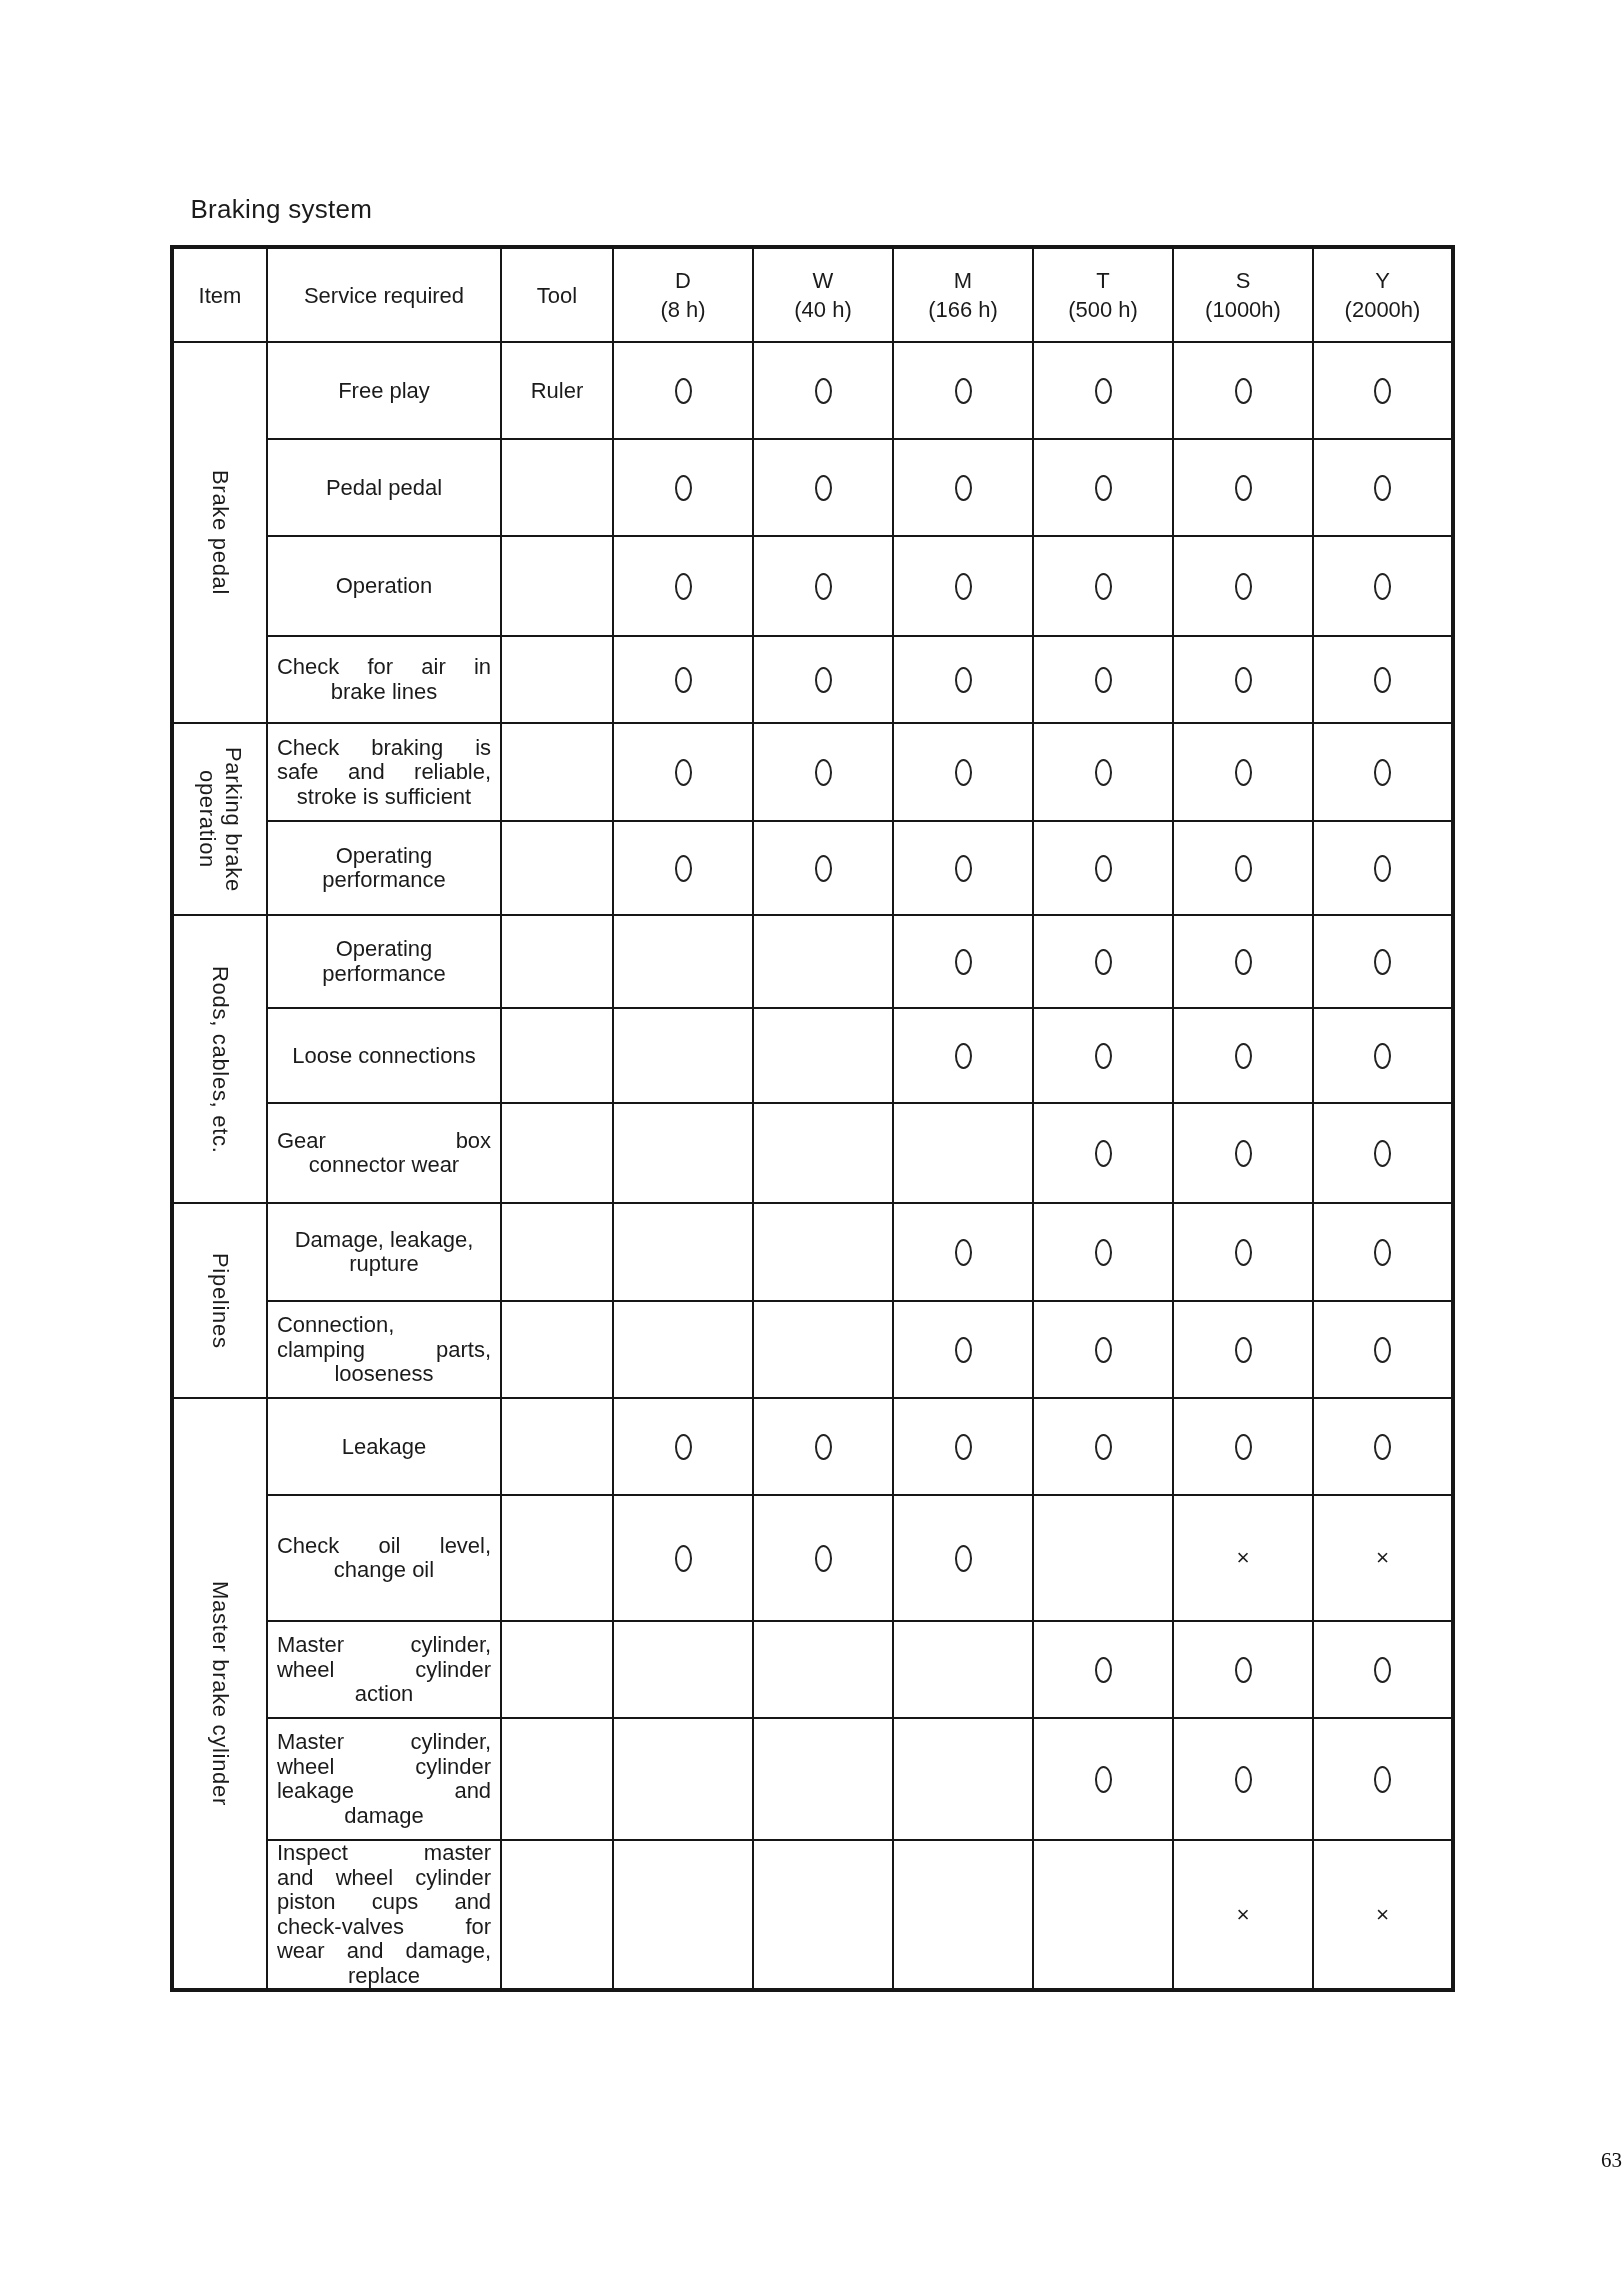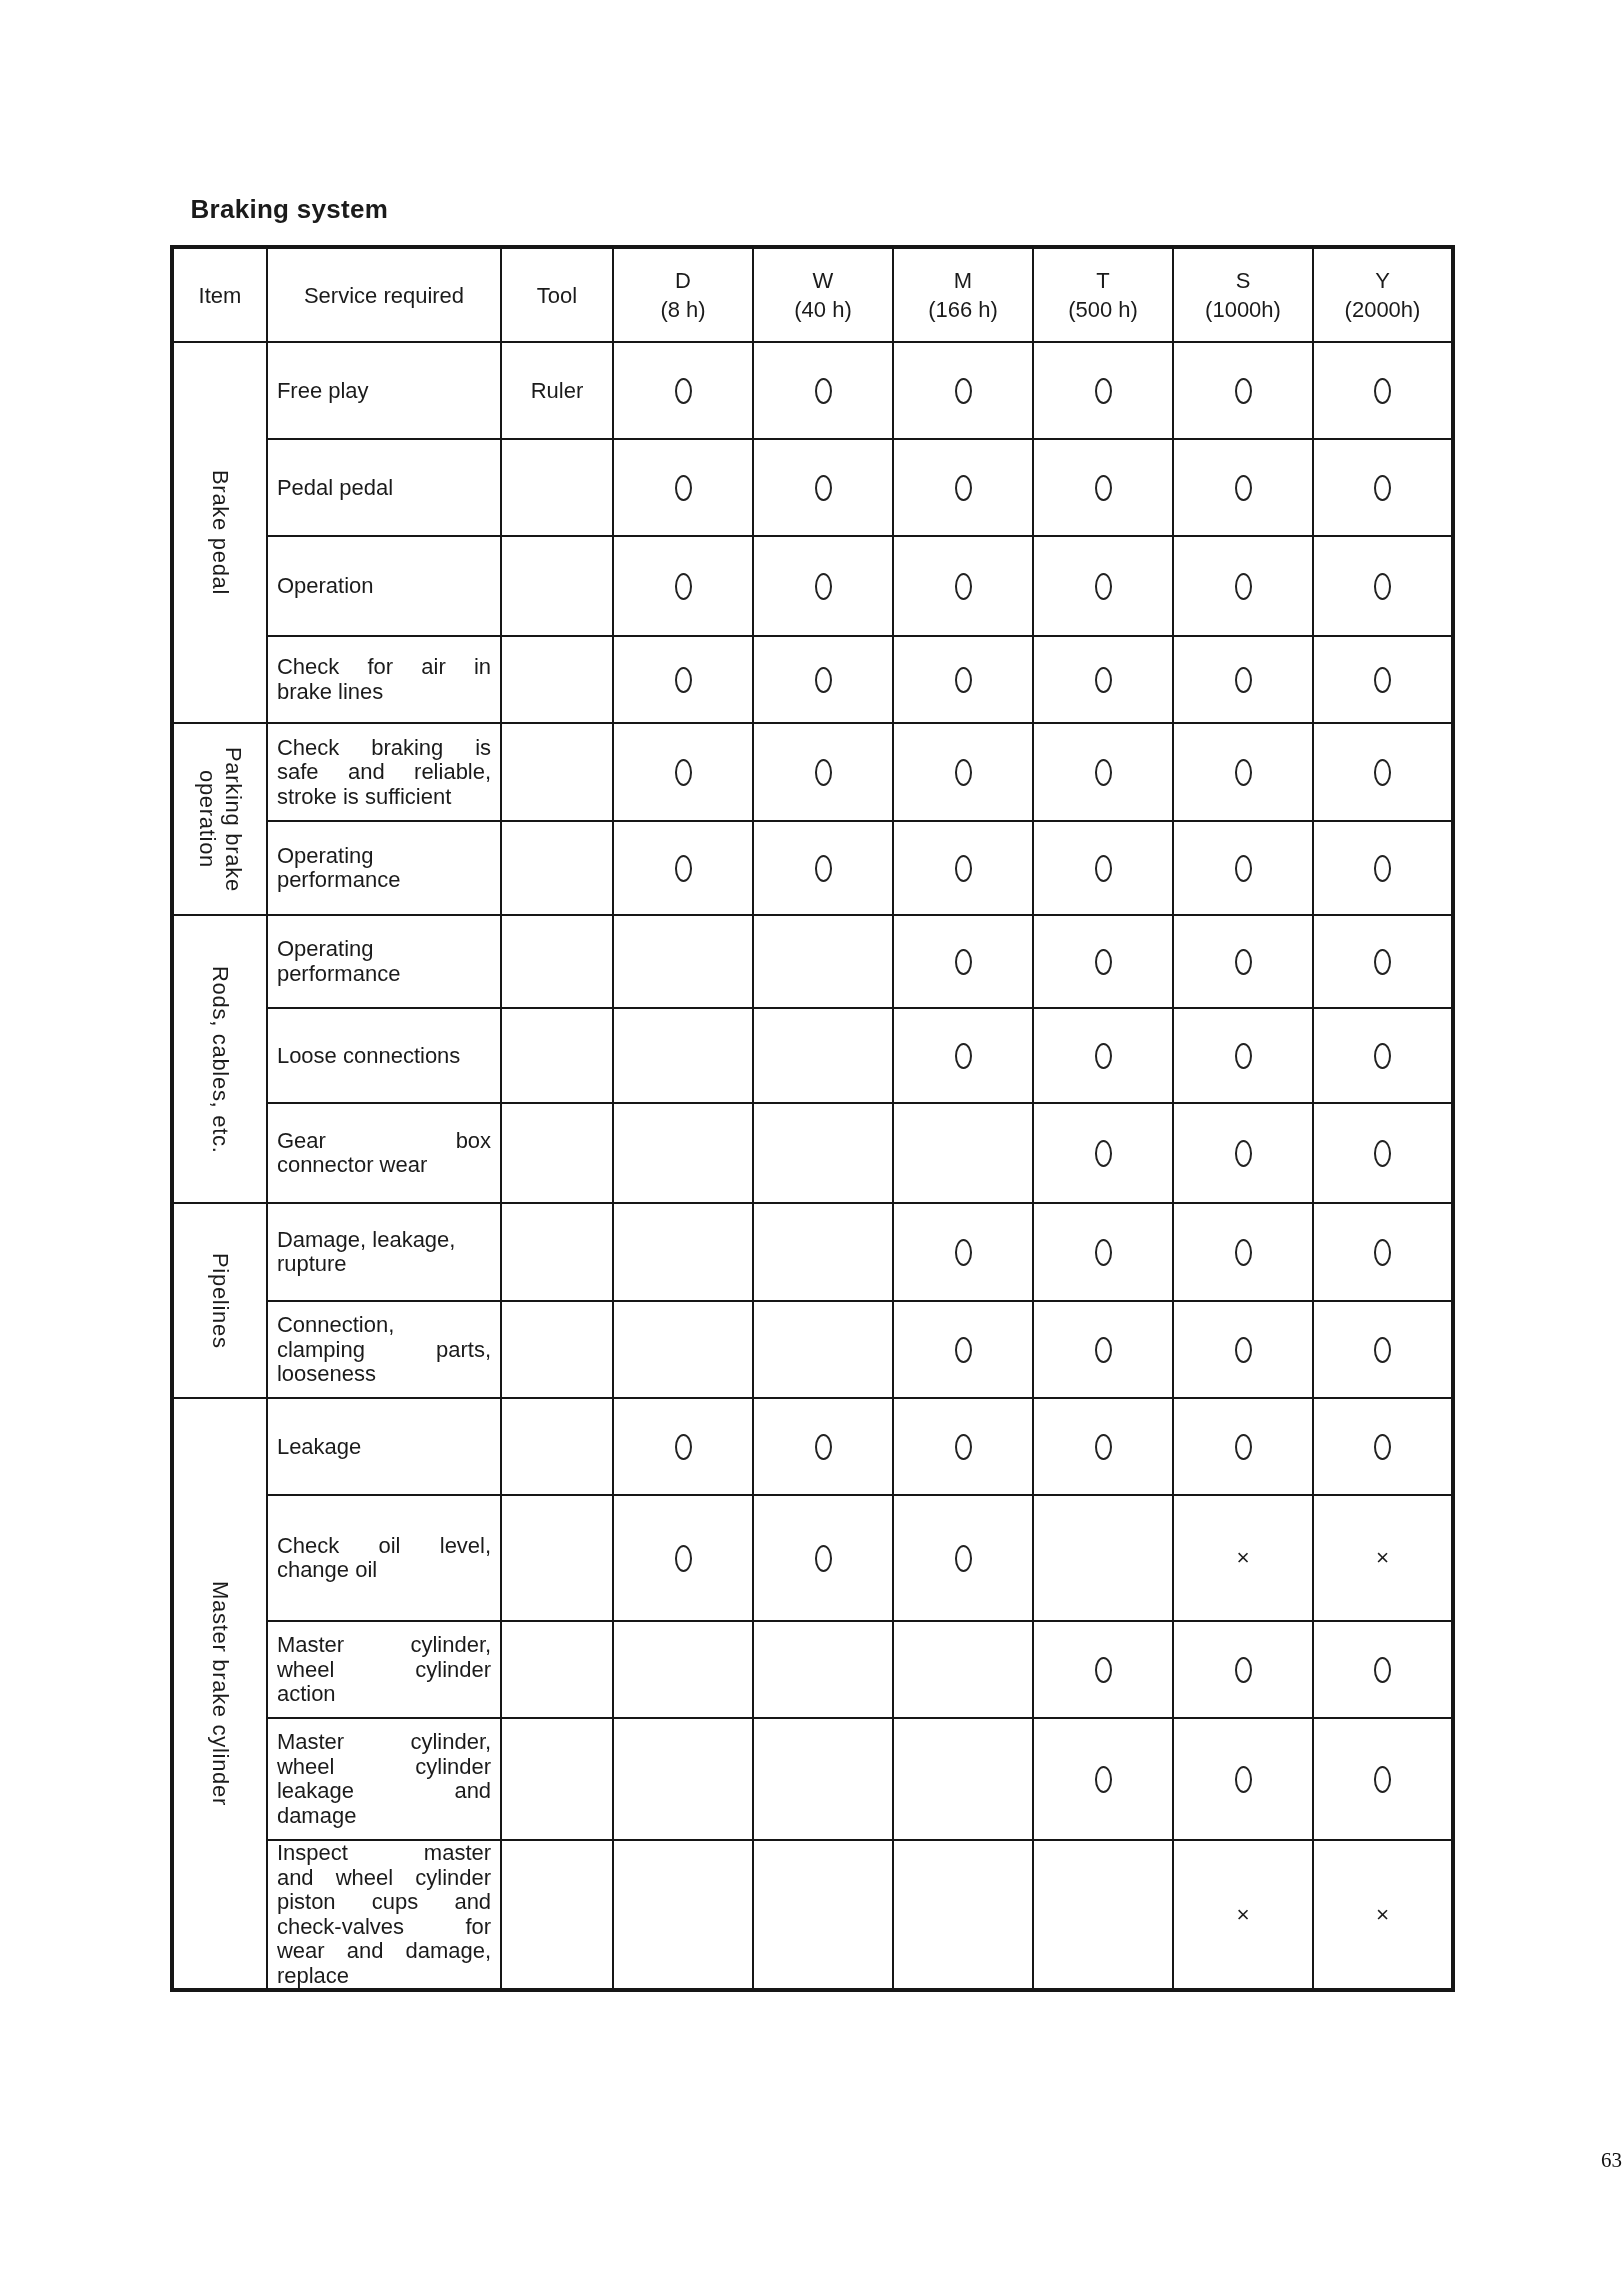--- a/index.html
+++ b/index.html
@@ -1,32 +1,32 @@
 <!DOCTYPE html>
 <html style="font-size:11px"><head>
 <meta charset="utf-8">
 <style>
   html,body{margin:0;padding:0;}
   body{
     width:1622px;height:2295px;background:#ffffff;position:relative;
     font-family:"Liberation Sans",sans-serif;color:#1b1b1b;
   }
   .content{padding:194px 0 0 170px;}
-  .doc-title{font-size:26px;font-weight:700;margin:0 0 20.4px 20.4px;letter-spacing:0.3px;}
+  .doc-title{font-size:26px;font-weight:400;margin:0 0 20.4px 20.4px;letter-spacing:0.3px;}
   table.sched{
     border-collapse:collapse;table-layout:fixed;
     border:4.1px solid #161616;
   }
   .sched th,.sched td{
     border:2px solid #161616;border-top-width:2.7px;border-bottom-width:2.7px;
     vertical-align:middle;overflow:hidden;
   }
   .sched th{font-weight:400;font-size:22px;line-height:29px;text-align:center;padding:0;}
   .service-cell{padding:0 8.9px;font-size:22px;line-height:24.5px;text-align:left;}
-  .service-cell .line{min-height:24.5px;}
+  .service-cell .line{min-height:24.5px;text-align:center;}
   .service-cell .jl{text-align:justify;text-align-last:justify;}
   .tool-cell{padding:0 9.5px;font-size:22px;text-align:center;}
   .mark-cell{text-align:center;padding:0;}
   .mark-o{
     display:inline-block;width:13px;height:22.5px;
     border:2px solid #222;border-radius:50%;vertical-align:middle;
     background:transparent;
   }
   .mark-x{font-size:22.5px;vertical-align:middle;}
   .item-cell{padding:0;}

